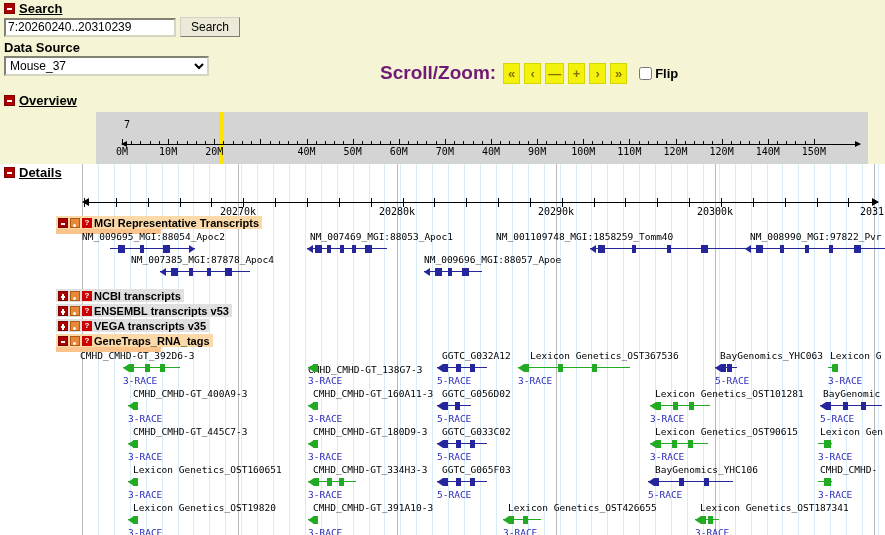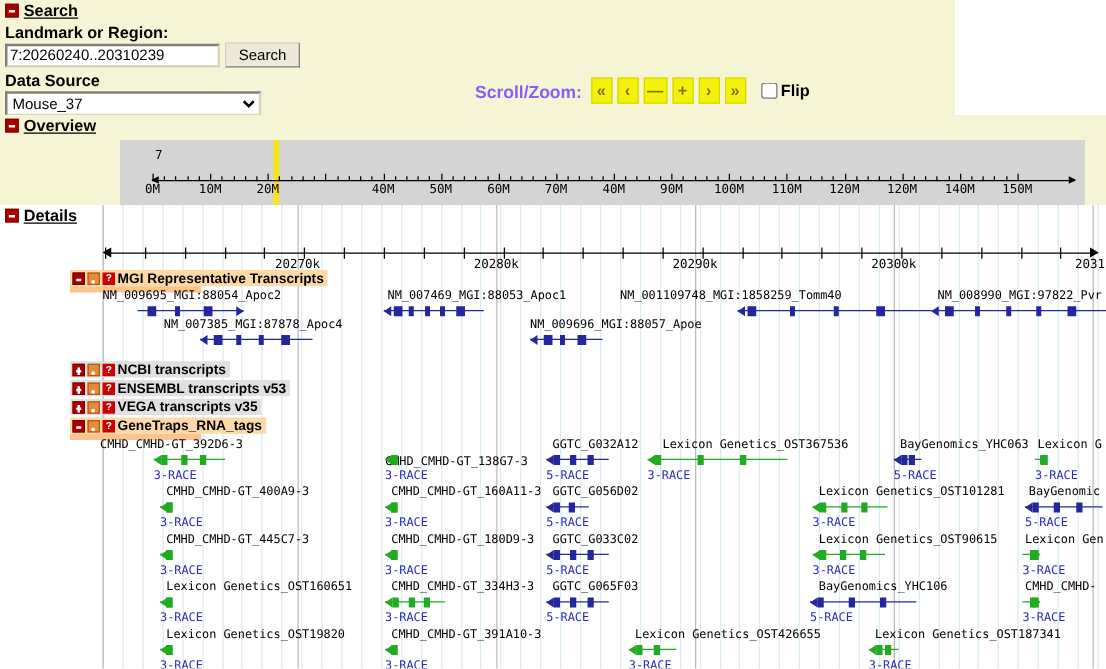--- a/index.html
+++ b/index.html
@@ -41,21 +41,21 @@
   }
   .ds-row { padding: 0 0 0 4px; }
   select.ds-select {
     width: 205px; height: 20px; font-size: 12px; color:#000;
     font-family: "Liberation Sans", sans-serif;
     border: 2px inset #d5d5c0; background:#fff;
   }
 
   
   .scrollzoom { position: absolute; left: 380px; top: 62px; display:flex; align-items:center; gap:4px; }
-  .sz-label { font-size: 14px; font-weight: bold; color:#8b5cf6; margin-right: 3px; }
+  .sz-label { font-size: 19px; font-weight: bold; color:#701a75; margin-right: 3px; }
   .yb {
     background: #f2f20d; border: 1px solid #d6d600; color: #8a6d00;
     font-size: 13px; font-family: "Liberation Sans", sans-serif;
     line-height: 1; padding: 3px 2px; min-width: 17px; text-align:center; cursor:pointer;
     font-weight: bold;
   }
   .yb.dash { padding: 3px 2px; }
   select.zoom-select {
     width: 115px; height: 20px; font-size: 12px; color:#000;
     font-family: "Liberation Sans", sans-serif; background: #f2f2b0;
@@ -124,26 +124,25 @@
   .ah-left-green { border-top:4px solid transparent; border-bottom:4px solid transparent; border-right:6px solid #22aa22; }
   .ah-right-green { border-top:4px solid transparent; border-bottom:4px solid transparent; border-left:6px solid #22aa22; }
   .details-clip { position:absolute; left:0; top:0; width:885px; height:371px; overflow:hidden; }
   .orange-bar { position:absolute; height:5px; background:#fac48c; }
 </style>
 </head>
 <body>
 
 <div id="page">
 
-  <div class="search-panel" style="position:absolute;left:0;top:0;width:764px;height:92px;">
+  <div class="search-panel" style="position:absolute;left:0;top:0;width:885px;height:92px;">
     <div class="sec-head">
       <span class="toggle-box"></span>
       <span class="sec-title">Search</span>
     </div>
-    <div class="field-label">Landmark or Region:</div>
     <div class="search-row">
       <input class="text-in" type="text" value="7:20260240..20310239" style="">
       <button class="btn">Search</button>
     </div>
     <div class="field-label">Data Source</div>
     <div class="ds-row">
       <select class="ds-select">
         <option>Mouse_37</option>
       </select>
     </div>

